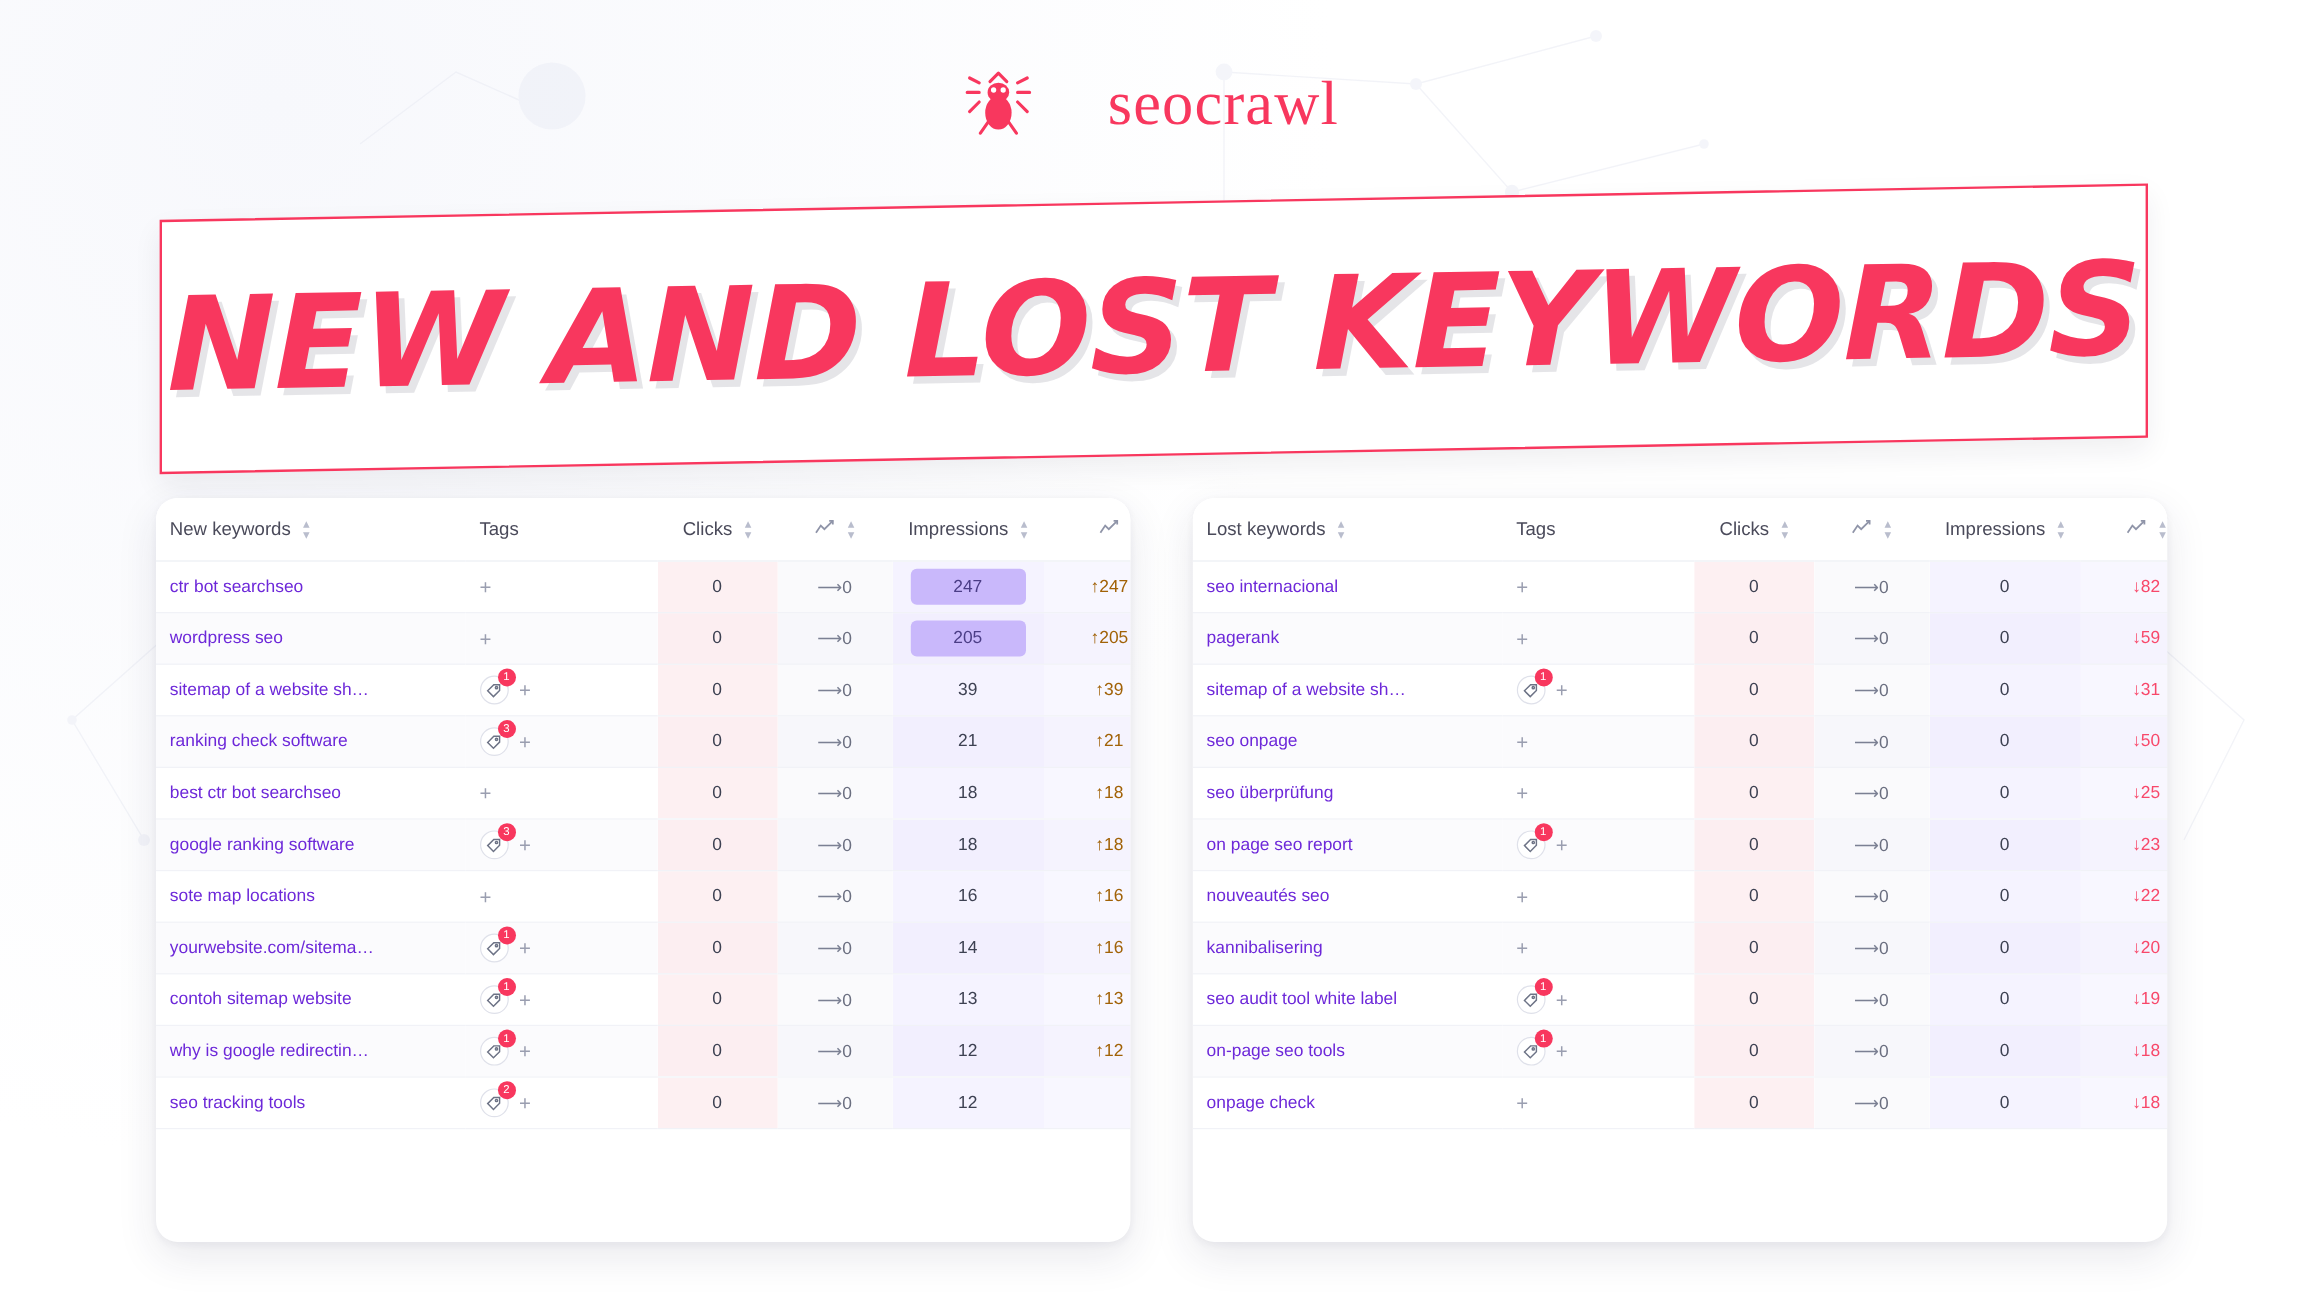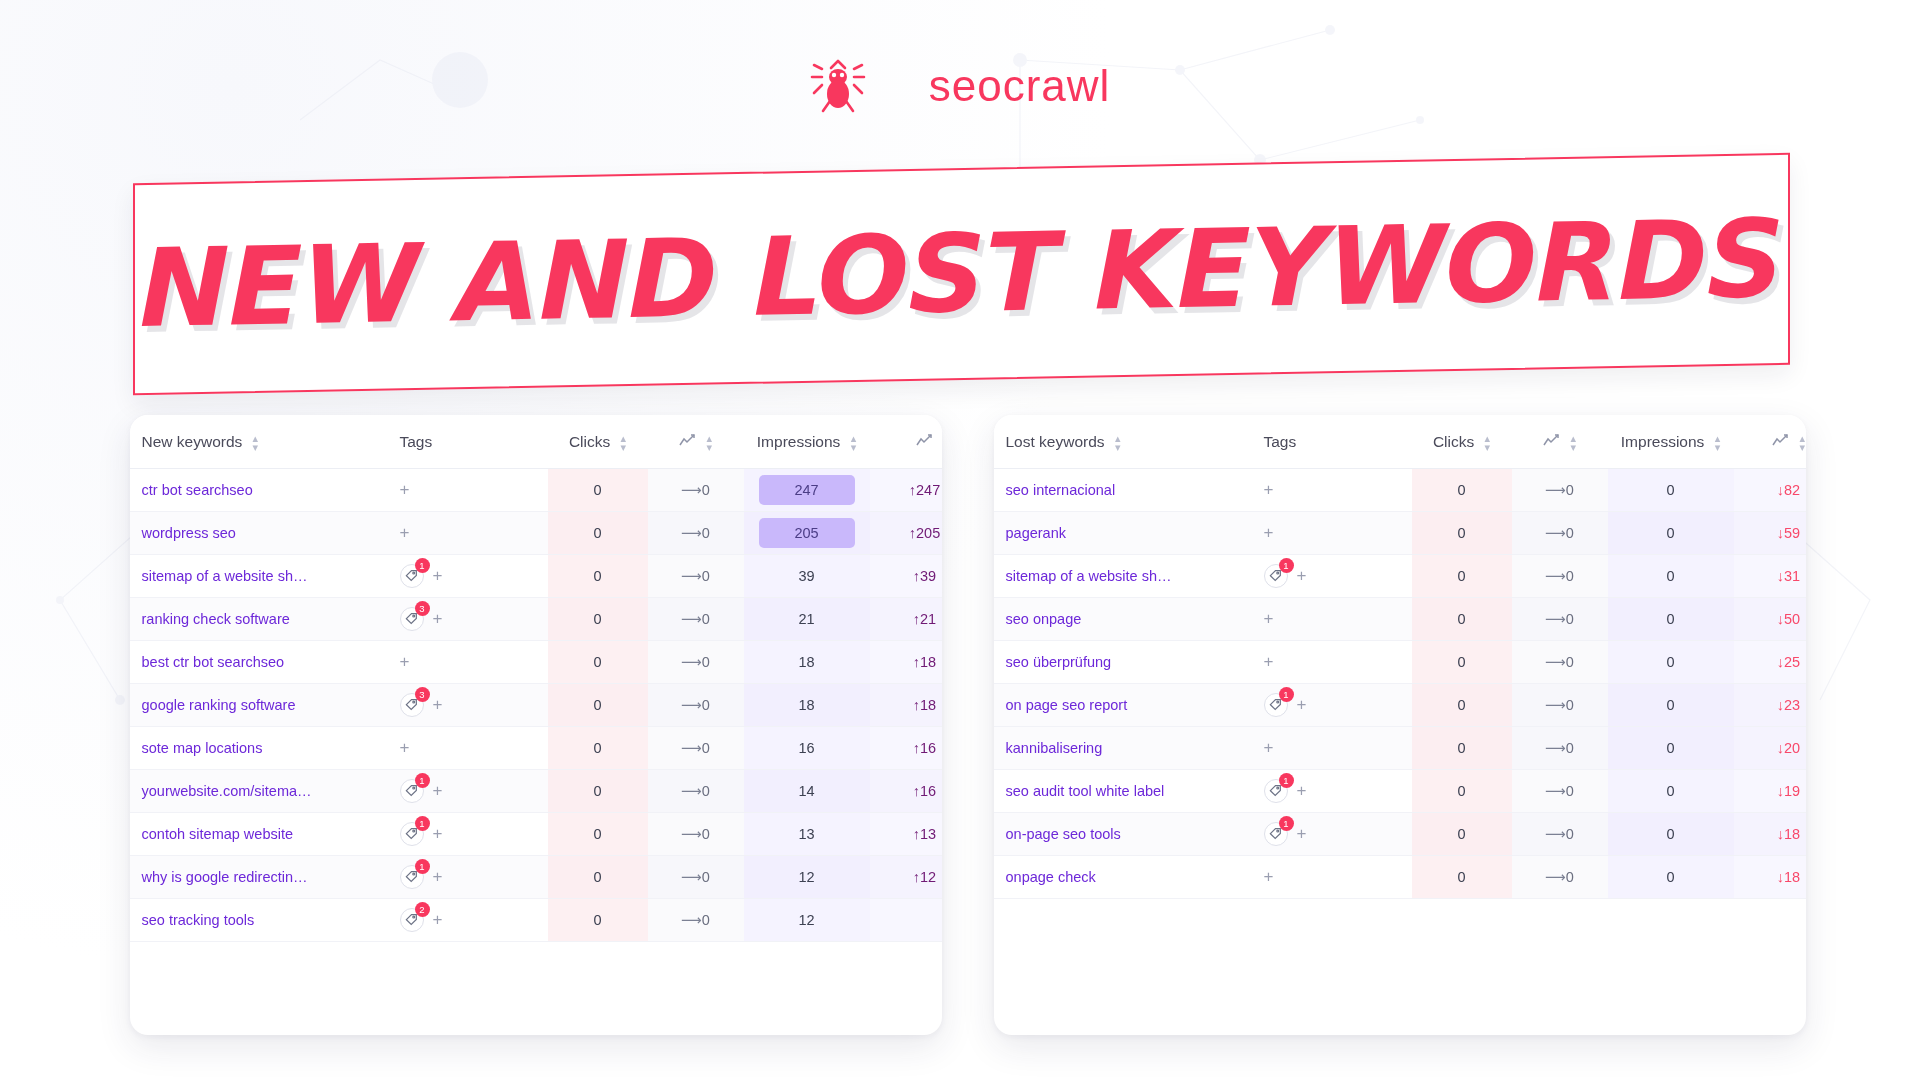--- a/index.html
+++ b/index.html
@@ -23,25 +23,25 @@
   .bg-net { position: absolute; inset: 0; pointer-events: none; opacity: .55; }
 
   
   .logo-wrap {
     position: absolute; top: 55px; left: 0; right: 0;
     display: flex; align-items: center; justify-content: center;
     gap: 18px;
   }
   .logo-mark { width: 56px; height: 62px; }
   .logo-text {
-    font-size: 44px;
+    font-size: 52px;
     letter-spacing: 1px;
     color: #f8375e;
     font-weight: 400;
-    font-family: Liberation Sans, sans-serif;
+    font-family: Liberation Serif, serif;
     margin-left: 45px;
   }
 
   
   .banner {
     position: absolute;
     left: 133px; top: 168px;
     width: 1657px; height: 212px;
     background: #ffffff;
     border: 2px solid #f8375e;
@@ -127,21 +127,21 @@
   .pill {
     display: inline-block;
     min-width: 96px;
     padding: 7px 20px;
     border-radius: 5px;
     background: #c9b8fb;
     color: #4b3d86;
     font-size: 14.5px;
     text-align: center;
   }
-  .up { color: #701a75; }
+  .up { color: #a16207; }
   .down { color: #f8486a; }
   .flat { color: #7b8093; }
 
   
   .tags-cell { display: flex; align-items: center; gap: 9px; }
   .tag-badge {
     position: relative;
     width: 24px; height: 24px;
     border-radius: 50%;
     border: 1px solid #dfe1ea;
@@ -583,20 +583,32 @@
                       <span class="tag-count">1</span>
                     </span>
                     <span class="plus">+</span>
                   </div>
                 </td>
                 <td class="col-clicks">0</td>
                 <td class="col-clickchart"><span class="flat">⟶</span>0</td>
                 <td class="col-impr">0</td>
                 <td class="col-imprchart"><span class="down">↓23</span></td>
               </tr>
+              <tr class="">
+                <td><span class="kw lost">nouveautés seo</span></td>
+                <td>
+                  <div class="tags-cell">
+                    <span class="plus">+</span>
+                  </div>
+                </td>
+                <td class="col-clicks">0</td>
+                <td class="col-clickchart"><span class="flat">⟶</span>0</td>
+                <td class="col-impr">0</td>
+                <td class="col-imprchart"><span class="down">↓22</span></td>
+              </tr>
               <tr class="odd">
                 <td><span class="kw lost">kannibalisering</span></td>
                 <td>
                   <div class="tags-cell">
                     <span class="plus">+</span>
                   </div>
                 </td>
                 <td class="col-clicks">0</td>
                 <td class="col-clickchart"><span class="flat">⟶</span>0</td>
                 <td class="col-impr">0</td>

